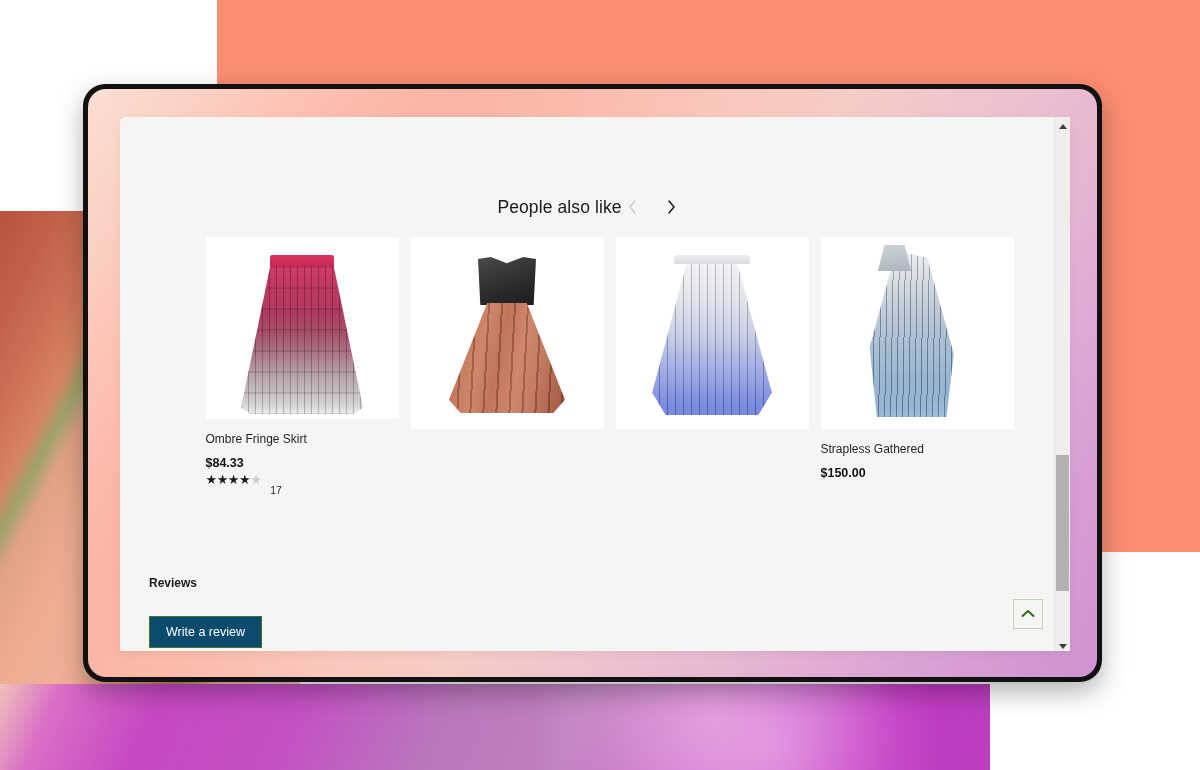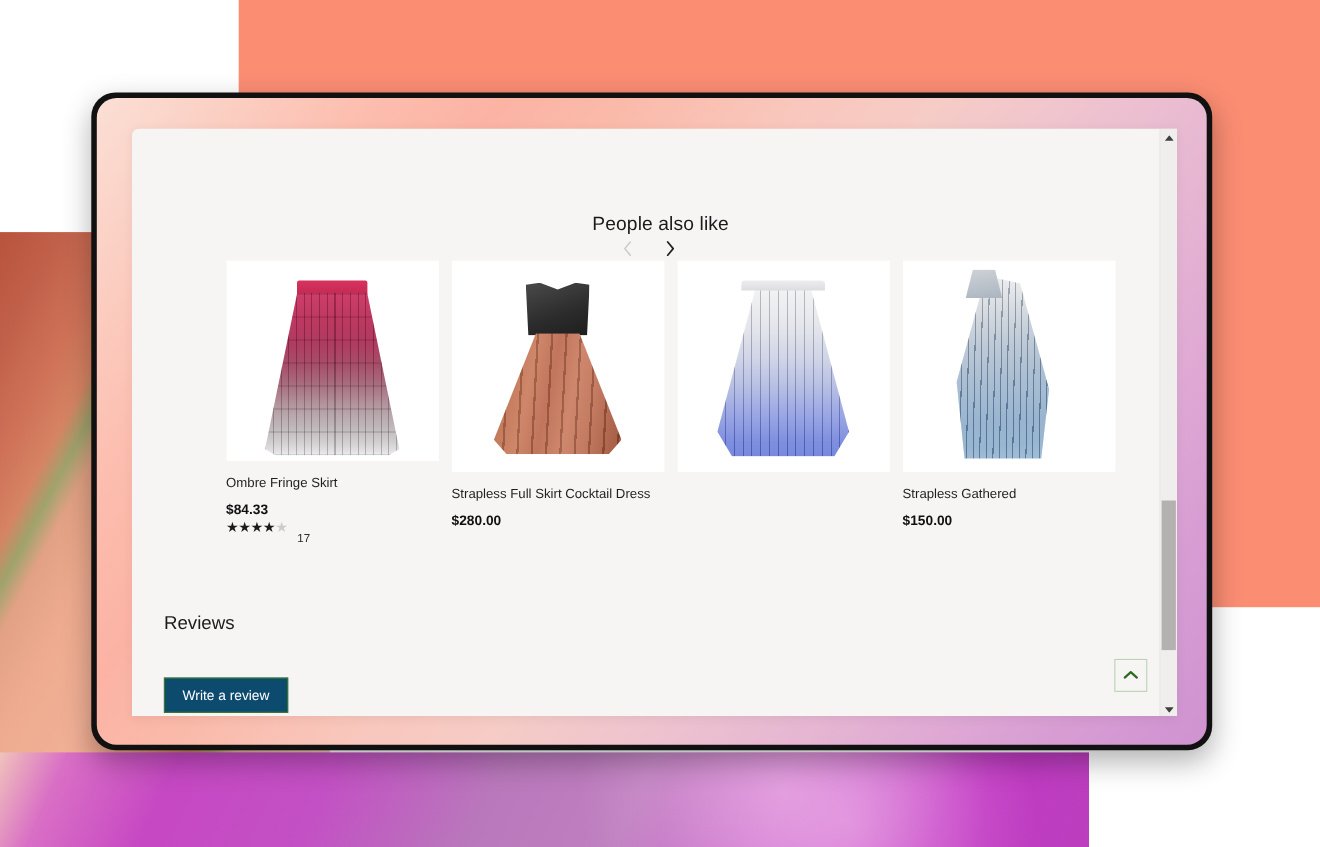--- a/index.html
+++ b/index.html
@@ -142,22 +142,21 @@
 
   
   .section-head {
     position: absolute;
     left: 29px;
     top: 75px;
     right: 18px;
     height: 30px;
     display: flex;
     align-items: center;
-    justify-content: space-between;
-    flex-direction: column;
+    justify-content: center;
   }
   .section-title {
     font-size: 17.5px;
     color: #1b1b1b;
     font-weight: 400;
     letter-spacing: 0.1px;
     line-height: 22px;
   }
   .carousel-nav {
     display: flex;
@@ -372,24 +371,25 @@
     position: absolute; left: 56px; top: 8px;
     width: 36px; height: 26px;
     background: linear-gradient(170deg, #cfd3d7, #aab4bf);
     clip-path: polygon(22% 0%, 78% 0%, 96% 100%, 4% 100%);
   }
 
   
   .reviews-title {
     position: absolute;
     left: 29px;
-    top: 439px;
-    font-size: 17px;
+    top: 455px;
+    font-size: 12px;
     color: #1b1b1b;
     line-height: 22px;
+    font-weight: bold;
   }
   .write-review-btn {
     position: absolute;
     left: 29px;
     top: 499px;
     min-width: 104px;
     height: 32px;
     padding: 0 16px;
     background: #0c4a6e;
     color: #ffffff;
@@ -526,24 +526,20 @@
       </div>
 
       <div class="product-card">
         <div class="product-thumb">
           <div class="garment">
             <div class="g2-bodice"></div>
             <div class="g2-skirt"></div>
             <div class="g2-folds"></div>
           </div>
         </div>
-        <div class="product-meta">
-          <div class="product-name">Strapless Full Skirt Cocktail Dress</div>
-          <div class="product-price">$280.00</div>
-        </div>
       </div>
 
 
       <div class="product-card">
         <div class="product-thumb">
           <div class="garment">
             <div class="g4-body"></div>
             <div class="g4-pleats"></div>
             <div class="g4-waist"></div>
           </div>

